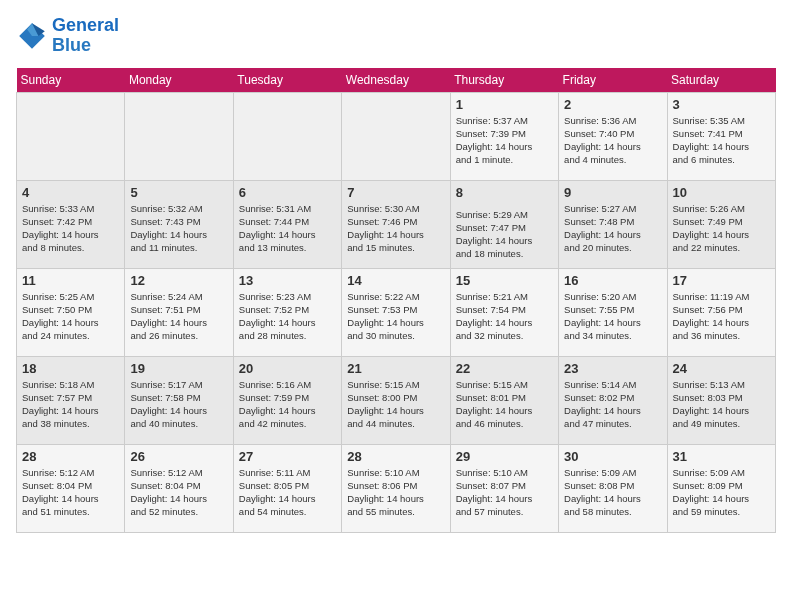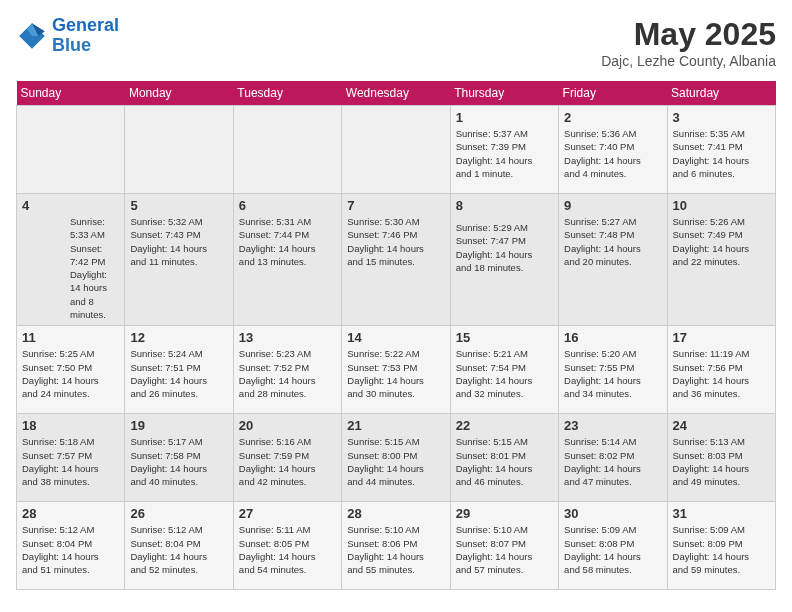--- a/index.html
+++ b/index.html
@@ -98,24 +98,20 @@
     <svg class="logo-icon" viewBox="0 0 40 40">
       <polygon points="20,4 36,20 20,36 4,20" fill="#2878c0"></polygon>
       <polygon points="20,4 36,14 28,20 20,10" fill="#1a5a9a"></polygon>
       <polygon points="20,4 28,20 20,20 14,12" fill="#4a9ad4"></polygon>
     </svg>
     <div class="logo-text">
       <div><span>General</span></div>
       <div><span style="color:#2878c0">Blue</span></div>
     </div>
   </div>
-  <div class="title-block">
-    <div class="month-title">May 2025</div>
-    <div class="location">Dajc, Lezhe County, Albania</div>
-  </div>
 </div>
 
 <table>
   <thead>
     <tr id="header-row">
         <th>Sunday</th>
         <th>Monday</th>
         <th>Tuesday</th>
         <th>Wednesday</th>
         <th>Thursday</th>
@@ -147,21 +143,21 @@
           <span class="day-num">3</span>
           <div class="day-info" style="white-space: pre-line;">Sunrise: 5:35 AM
 Sunset: 7:41 PM
 Daylight: 14 hours
 and 6 minutes.</div>
         </td>
       </tr>
       <tr>
         <td>
           <span class="day-num">4</span>
-          <div class="day-info" style="white-space: pre-line; margin-left: 48px;">Sunrise: 5:33 AM
+          <div class="day-info" style="white-space: pre-line;">Sunrise: 5:33 AM
 Sunset: 7:42 PM
 Daylight: 14 hours
 and 8 minutes.</div>
         </td>
         <td>
           <span class="day-num">5</span>
           <div class="day-info" style="white-space: pre-line;">Sunrise: 5:32 AM
 Sunset: 7:43 PM
 Daylight: 14 hours
 and 11 minutes.</div>

